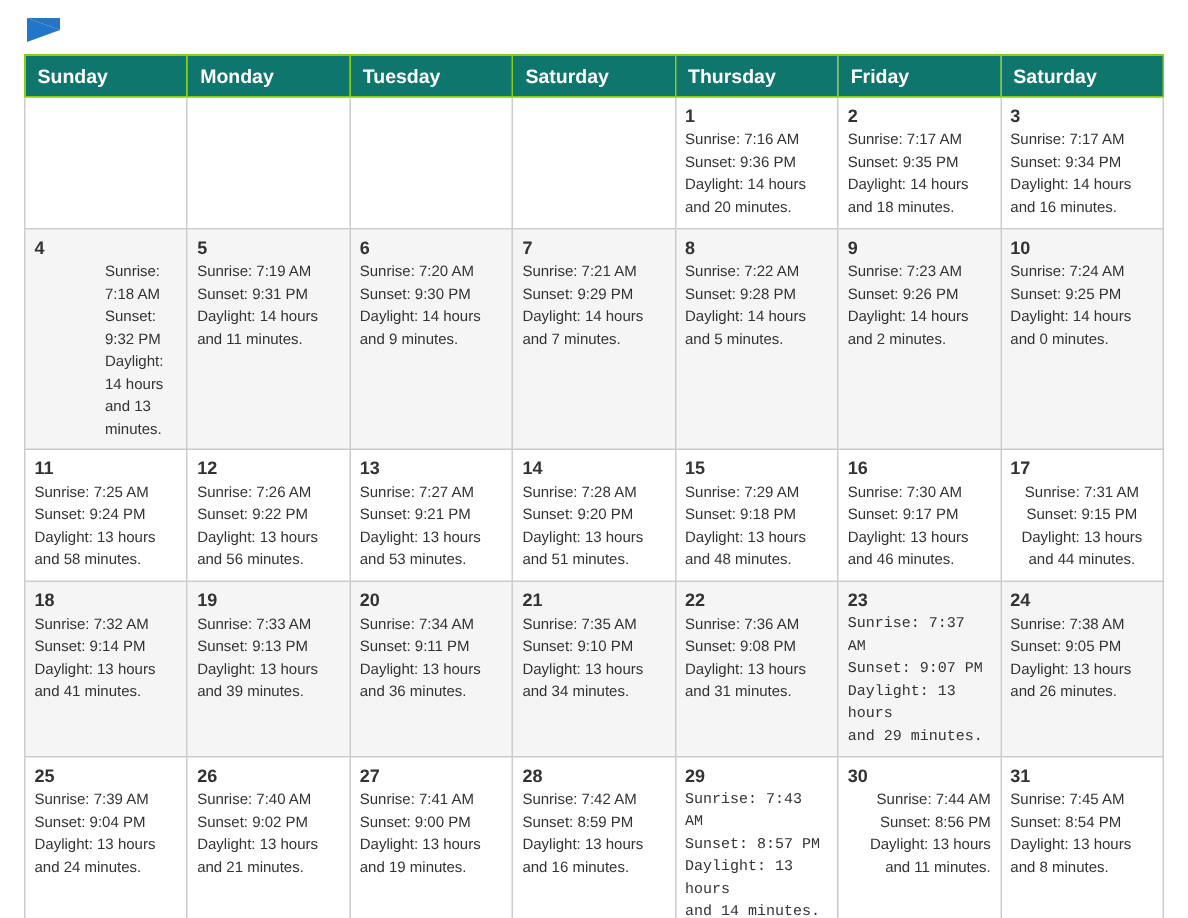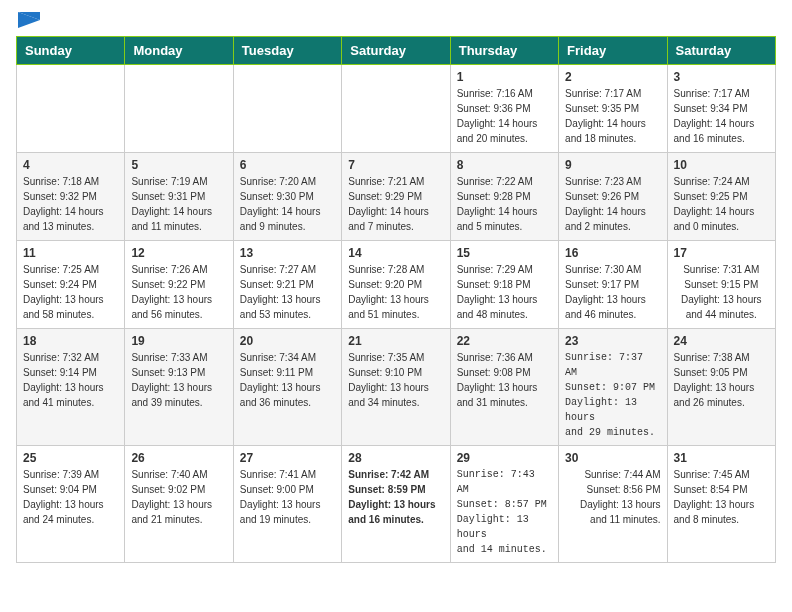--- a/index.html
+++ b/index.html
@@ -144,21 +144,21 @@
           <span class="day-number">3</span>
           <div class="day-info" style="white-space: pre-line;">Sunrise: 7:17 AM
 Sunset: 9:34 PM
 Daylight: 14 hours
 and 16 minutes.</div>
         </td>
       </tr>
       <tr>
         <td>
           <span class="day-number">4</span>
-          <div class="day-info" style="white-space: pre-line;">Sunrise: 7:18 AM
+          <div class="day-info" style="white-space: pre-line; margin-left: 47px;">Sunrise: 7:18 AM
 Sunset: 9:32 PM
 Daylight: 14 hours
 and 13 minutes.</div>
         </td>
         <td>
           <span class="day-number">5</span>
           <div class="day-info" style="white-space: pre-line;">Sunrise: 7:19 AM
 Sunset: 9:31 PM
 Daylight: 14 hours
 and 11 minutes.</div>
@@ -318,21 +318,21 @@
         </td>
         <td>
           <span class="day-number">27</span>
           <div class="day-info" style="white-space: pre-line;">Sunrise: 7:41 AM
 Sunset: 9:00 PM
 Daylight: 13 hours
 and 19 minutes.</div>
         </td>
         <td>
           <span class="day-number">28</span>
-          <div class="day-info" style="white-space: pre-line; font-weight: bold;">Sunrise: 7:42 AM
+          <div class="day-info" style="white-space: pre-line;">Sunrise: 7:42 AM
 Sunset: 8:59 PM
 Daylight: 13 hours
 and 16 minutes.</div>
         </td>
         <td>
           <span class="day-number">29</span>
           <div class="day-info" style="white-space: pre-line; font-family: Liberation Mono, monospace;">Sunrise: 7:43 AM
 Sunset: 8:57 PM
 Daylight: 13 hours
 and 14 minutes.</div>

